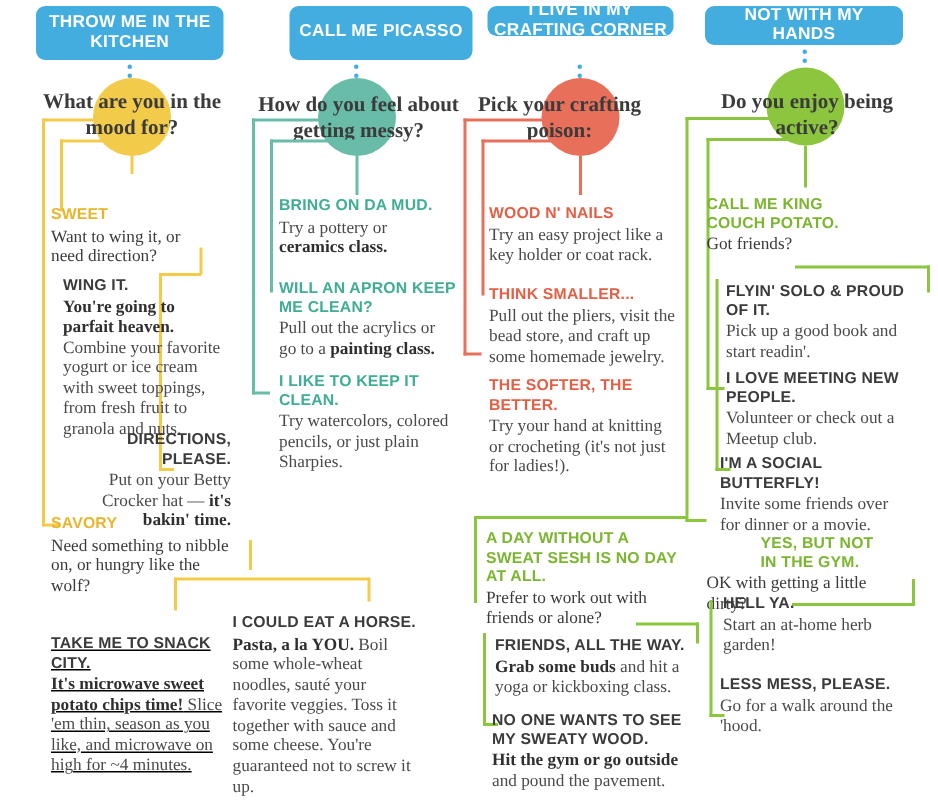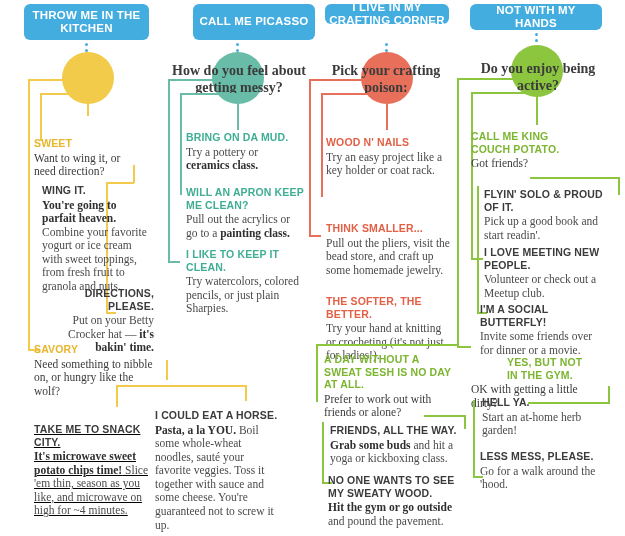--- a/index.html
+++ b/index.html
@@ -70,20 +70,21 @@
 <body>
 
 <div class="board">
 
   <div class="pill" style="left:24px;top:4px;width:125px;height:36px;background:#44ade0;">THROW ME IN THE KITCHEN</div>
   <div class="dots" style="left:85px;top:43px;">
     <i style="background:#44ade0"></i>
       <i style="background:#44ade0"></i>
   </div>
   <div class="circle" style="left:62px;top:52px;width:52px;height:52px;background:#f3cb4b;"></div>
+  <div class="qtext" style="left:18px;top:60px;width:140px;">What are you in the mood for?</div>
 
   <div class="v" style="left:87px;top:104px;height:12px;background:#f3cb4b;"></div>
   <div class="h" style="left:28px;top:79px;width:60px;background:#f3cb4b;"></div>
   <div class="v" style="left:28px;top:79px;height:272px;background:#f3cb4b;"></div>
   <div class="h" style="left:28px;top:349px;width:12px;background:#f3cb4b;"></div>
   <div class="h" style="left:40px;top:93px;width:48px;background:#f3cb4b;"></div>
   <div class="v" style="left:40px;top:93px;height:48px;background:#f3cb4b;"></div>
 
   <div class="blk" style="left:34px;top:137px;width:110px;">
     <div class="cap" style="color:#e8b62c;">SWEET</div>
@@ -149,39 +150,39 @@
     <div class="cap dark">I COULD EAT A HORSE.</div>
     <div class="body"><b>Pasta, a la YOU.</b><span> Boil some whole-wheat noodles, sauté your favorite veggies. Toss it together with sauce and some cheese. You're guaranteed not to screw it up.</span></div>
   </div>
 
   <div class="pill" style="left:325px;top:4px;width:124px;height:20px;background:#44ade0;">I LIVE IN MY CRAFTING CORNER</div>
   <div class="dots" style="left:385px;top:43px;">
     <i style="background:#44ade0"></i>
       <i style="background:#44ade0"></i>
   </div>
   <div class="circle" style="left:361px;top:52px;width:52px;height:52px;background:#e8705a;"></div>
-  <div class="qtext" style="left:325px;top:62px;width:122px;">Pick your crafting poison:</div>
+  <div class="qtext" style="left:312px;top:62px;width:122px;">Pick your crafting poison:</div>
 
   <div class="v" style="left:386px;top:104px;height:26px;background:#e8705a;"></div>
   <div class="h" style="left:309px;top:79px;width:78px;background:#e8705a;"></div>
   <div class="v" style="left:309px;top:79px;height:158px;background:#e8705a;"></div>
   <div class="h" style="left:309px;top:235px;width:12px;background:#e8705a;"></div>
   <div class="v" style="left:321px;top:93px;height:104px;background:#e8705a;"></div>
   <div class="h" style="left:321px;top:93px;width:66px;background:#e8705a;"></div>
 
   <div class="blk" style="left:326px;top:136px;width:122px;">
     <div class="cap" style="color:#e35f45;">WOOD N' NAILS</div>
     <div class="body">Try an easy project like a key holder or coat rack.</div>
   </div>
-  <div class="blk" style="left:326px;top:190px;width:126px;margin-top:32px;">
+  <div class="blk" style="left:326px;top:190px;width:126px;">
     <div class="cap" style="color:#e35f45;">THINK SMALLER...</div>
     <div class="body">Pull out the pliers, visit the bead store, and craft up some homemade jewelry.</div>
   </div>
   <div class="blk" style="left:326px;top:251px;width:122px;">
-    <div class="cap" style="color:#e35f45;margin-top:44px;">THE SOFTER, THE BETTER.</div>
+    <div class="cap" style="color:#e35f45;">THE SOFTER, THE BETTER.</div>
     <div class="body">Try your hand at knitting or crocheting (it's not just for ladies!).</div>
   </div>
 
   <div class="pill" style="left:470px;top:4px;width:132px;height:26px;background:#44ade0;">NOT WITH MY HANDS</div>
   <div class="dots" style="left:535px;top:33px;">
     <i style="background:#44ade0"></i>
       <i style="background:#44ade0"></i>
   </div>
   <div class="circle" style="left:511px;top:45px;width:52px;height:52px;background:#8cc63f;"></div>
   <div class="qtext" style="left:478px;top:60px;width:120px;text-align:center;">Do you enjoy being active?</div>

